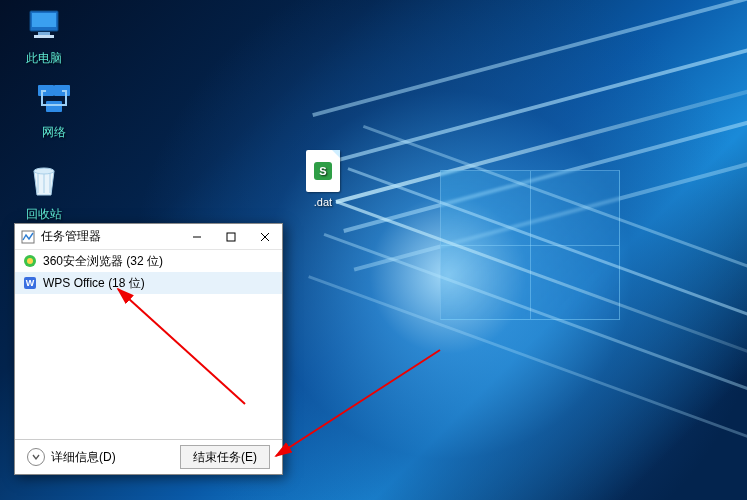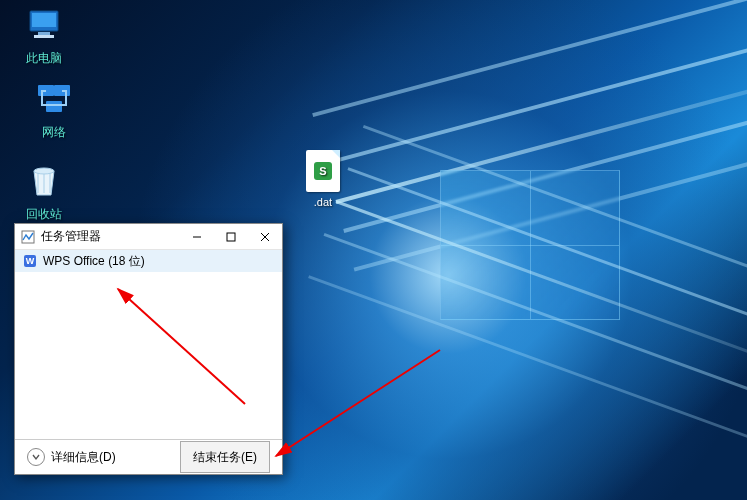--- a/index.html
+++ b/index.html
@@ -149,21 +149,21 @@
   .process-row.selected { background:#e6f2fb; }
 
   .statusbar {
     height: 34px;
     display:flex; align-items:center;
     padding: 0 12px;
     gap:6px;
   }
   .statusbar .spacer { flex:1; }
   .end-task-btn {
-    height: 32px;
+    height: 24px;
     padding: 0 12px;
     border: 1px solid #aaa;
     background:#f3f3f3;
     font-size: 12px;
     display:flex;align-items:center;justify-content:center;
     cursor:pointer;
   }
   .chevron-circle {
     width:18px; height:18px; border:1px solid #888; border-radius:50%;
     display:flex;align-items:center;justify-content:center;
@@ -248,20 +248,29 @@
     </div>
     <div class="win-btn close">
       <svg width="10" height="10">
           <line x1="1" y1="1" x2="9" y2="9" stroke="#000"></line>
           <line x1="9" y1="1" x2="1" y2="9" stroke="#000"></line>
         </svg>
     </div>
   </div>
 
   <div class="process-list">
+    <div class="process-row">
+      <span class="p-icon">
+        <svg width="14" height="14">
+            <circle cx="7" cy="7" r="6" fill="#3cc24a"></circle>
+            <circle cx="7" cy="7" r="3" fill="#ffd34d"></circle>
+          </svg>
+      </span>
+      <span>360安全浏览器 (32 位)</span>
+    </div>
     <div class="process-row selected">
       <span class="p-icon">
         <svg width="14" height="14">
             <rect x="1" y="1" width="12" height="12" rx="2" fill="#3a6fe0"></rect>
             <text x="7" y="10" font-size="9" text-anchor="middle" fill="#fff" font-weight="bold">W</text>
           </svg>
       </span>
       <span>WPS Office (18 位)</span>
     </div>
   </div>

